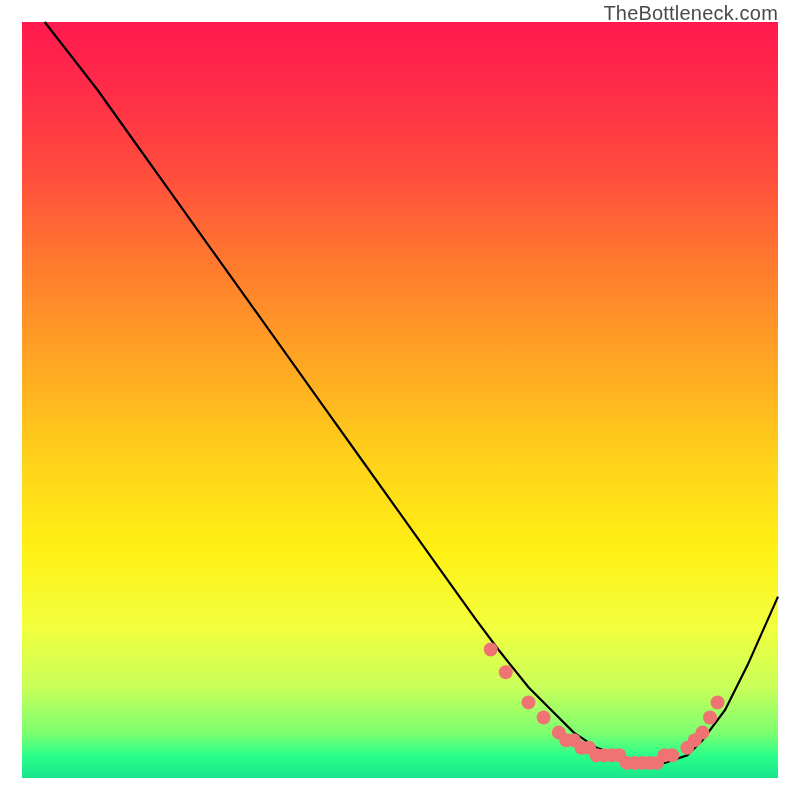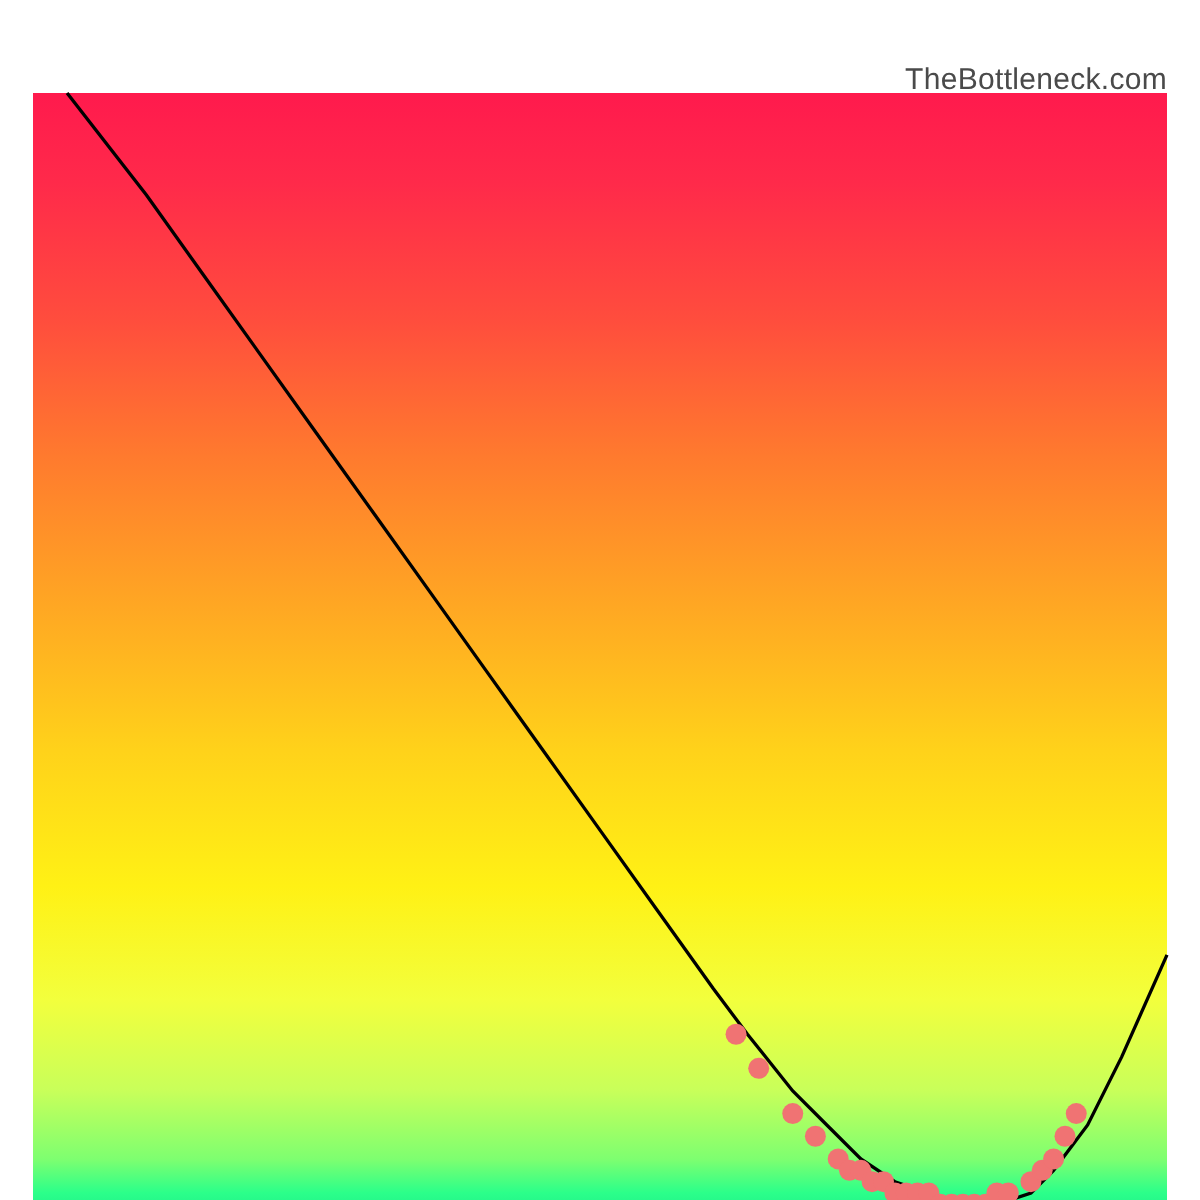--- a/index.html
+++ b/index.html
@@ -7,21 +7,20 @@
     padding: 0;
     width: 800px;
     height: 800px;
     background: #ffffff;
     font-family: Arial, Helvetica, sans-serif;
   }
   .stage {
     position: relative;
     width: 800px;
     height: 684px;
-    margin-top: 40px;
   }
   
   .plot {
     position: absolute;
     left: 22px;
     top: 22px;
     width: 756px;
     height: 756px;
     
     background: linear-gradient(to bottom,

